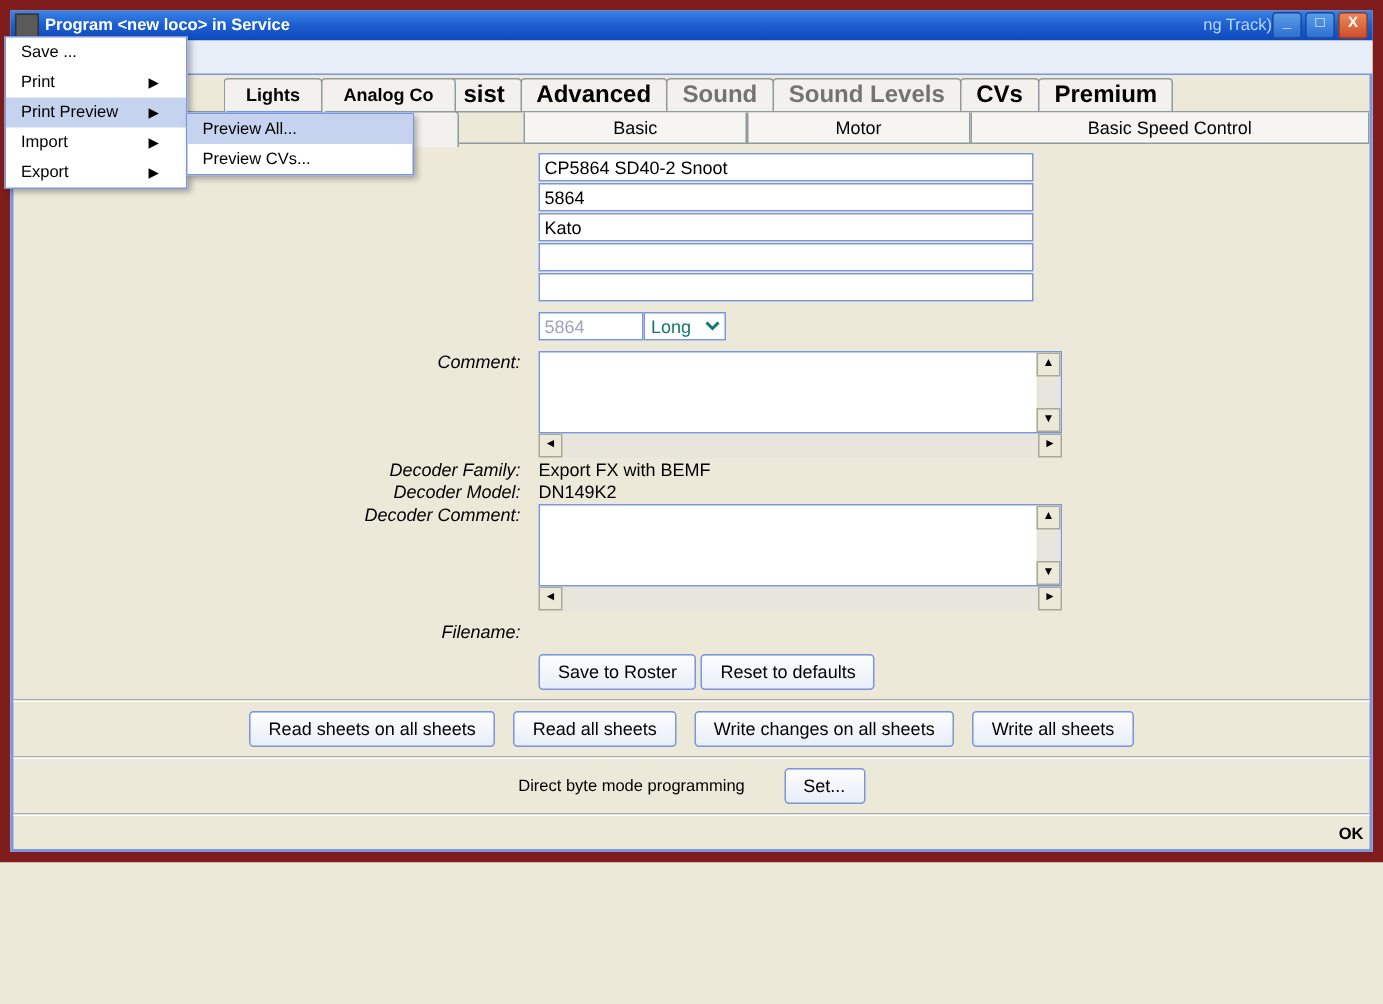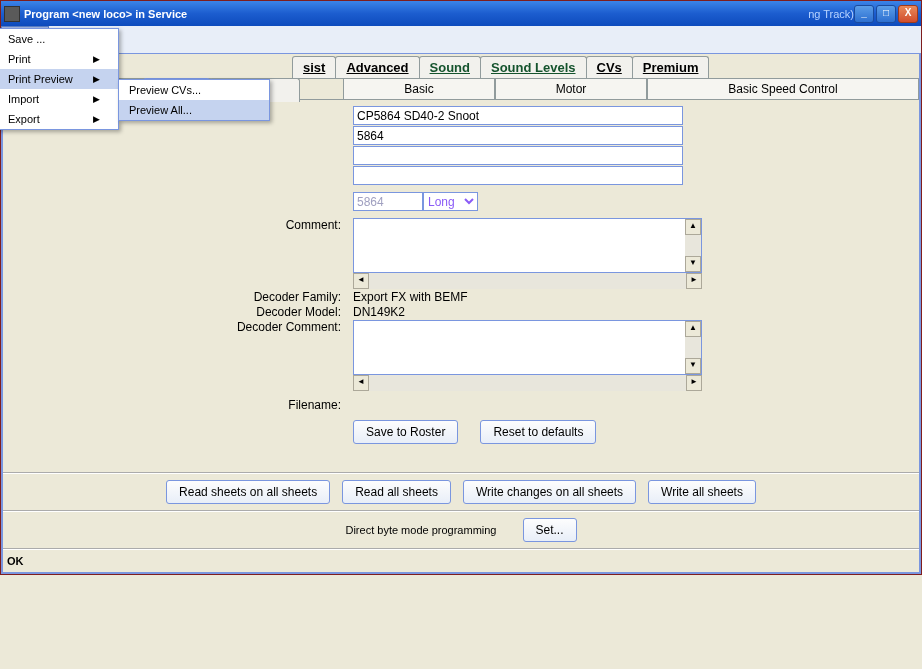--- a/index.html
+++ b/index.html
@@ -1,67 +1,67 @@
 <!DOCTYPE html>
 <html><head>
 <meta charset="utf-8">
 <style>
 * { box-sizing: border-box; font-family: Tahoma, sans-serif; font-size: 11px; }
 body { margin: 0; padding: 0; background: #ece9d8; }
 
-.window { width: 922px; height: 575px; display: flex; flex-direction: column; border: 1px solid #7f1d1d; }
+.window { width: 922px; height: 575px; display: flex; flex-direction: column; border: 7px solid #7f1d1d; }
 .titlebar { background: linear-gradient(to bottom, #3b84e8 0%, #1c5dcf 50%, #0d4bbd 100%); height: 25px; display: flex; align-items: center; padding: 0 3px; color: #fff; font-weight: bold; font-size: 13px; }
 .titlebar .icon { width: 16px; height: 16px; background: #5a5a5a; margin-right: 4px; display: inline-block; border: 1px solid #333; }
 .titlebar .title { flex: 1; }
 .titlebar .secondary-title { color: #b8d4ff; font-weight: normal; margin-left: 180px; }
 .titlebar .btns { display: flex; gap: 2px; }
 .titlebar .wbtn { width: 20px; height: 18px; background: linear-gradient(to bottom, #5a9de8, #2d6fd0); border: 1px solid #1a4b9e; border-radius: 3px; color: #fff; text-align: center; line-height: 14px; font-size: 10px; cursor: pointer; }
 .titlebar .wbtn.close { background: linear-gradient(to bottom, #e88a5a, #d04d2d); border-color: #a03a1a; }
 
 .menubar { background: #e8eef8; border-bottom: 1px solid #7a96df; height: 28px; display: flex; align-items: stretch; }
 .menubar .item { padding: 0 12px; display: flex; align-items: center; font-size: 13px; cursor: pointer; }
 .menubar .item.active { background: #9fb6e4; border: 1px solid #5a7dc5; font-weight: bold; }
 .menubar .item.reset { font-weight: bold; font-size: 15px; }
 
 .content-area { flex: 1; background: #ece9d8; display: flex; flex-direction: column; position: relative; border: 2px solid #7a96df; border-top: none; }
 
 .tabs-row1 { display: flex; height: 22px; margin-top: 2px; padding-left: 4px; }
-.tabs-row1 .tab { border: 1px solid #919b9c; border-bottom: none; border-radius: 3px 3px 0 0; padding: 2px 10px; margin-right: -1px; background: #f2f1ed; cursor: pointer; font-weight: bold; font-size: 13px; display: flex; align-items: center; text-decoration: underline; }
-.tabs-row1 .tab.dimmed { color: #14532d; font-weight: bold; }
+.tabs-row1 .tab { border: 1px solid #919b9c; border-bottom: none; border-radius: 3px 3px 0 0; padding: 2px 10px; margin-right: -1px; background: #f2f1ed; cursor: pointer; font-weight: bold; font-size: 16px; display: flex; align-items: center; }
+.tabs-row1 .tab.dimmed { color: #737373; font-weight: bold; }
 .tabs-row1 .spacer { width: 285px; }
 
 .tabs-row2 { display: flex; height: 22px; border-top: 1px solid #919b9c; }
 .tabs-row2 .tab { flex: 1; border: 1px solid #919b9c; border-top: none; text-align: center; padding: 3px 0; background: #f6f5f1; cursor: pointer; font-size: 12px; }
 .tabs-row2 .spacer2 { width: 340px; border-bottom: 1px solid #919b9c; }
 
 .main-panel { flex: 1; padding: 6px 10px; position: relative; }
 
 .form-row { display: flex; align-items: center; margin-bottom: 1px; }
-.form-row .label { width: 340px; text-align: right; padding-right: 12px; font-size: 12px; }
+.form-row .label { width: 340px; text-align: right; padding-right: 12px; font-size: 12px; font-style: italic; }
 .form-row input.tfield { width: 330px; height: 19px; border: 1px solid #7a96df; padding: 0 3px; font-size: 12px; background: #fff; }
 .form-row input.tfield.small { width: 70px; color: #a0a0c0; }
-.form-row select.addr { width: 55px; height: 19px; border: 1px solid #7a96df; color: #8b5cf6; font-size: 12px; background: #fff; margin-left: 0; }
+.form-row select.addr { width: 55px; height: 19px; border: 1px solid #7a96df; color: #0f766e; font-size: 12px; background: #fff; margin-left: 0; }
 
 .textarea-wrap { width: 349px; height: 55px; border: 1px solid #7a96df; background: #fff; position: relative; display: flex; }
 .textarea-wrap .inner { flex: 1; overflow: hidden; }
 .textarea-wrap .vsb { width: 16px; background: #e8e6dc; display: flex; flex-direction: column; justify-content: space-between; }
 .textarea-wrap .vsb .arr { height: 16px; background: #ece9d8; border: 1px solid #aca899; text-align: center; font-size: 8px; line-height: 12px; }
 .hsb { height: 16px; background: #e8e6dc; display: flex; width: 349px; }
 .hsb .arr { width: 16px; background: #ece9d8; border: 1px solid #aca899; text-align: center; font-size: 8px; line-height: 12px; }
 .hsb .track { flex: 1; }
 
 .value-text { font-size: 12px; padding-left: 0; }
 
 .btn { background: linear-gradient(to bottom, #fdfdfd, #e8eef8); border: 1px solid #7a96df; border-radius: 3px; padding: 4px 12px; font-size: 12px; cursor: pointer; }
 
-.button-row { display: flex; gap: 22px; margin-left: 340px; margin-top: 8px; }
+.button-row { display: flex; gap: 3px; margin-left: 340px; margin-top: 8px; }
 
 .bottom-bar { border-top: 2px groove #fff; padding: 6px; display: flex; justify-content: center; gap: 12px; flex-wrap: wrap; }
 .mode-bar { border-top: 2px groove #fff; padding: 6px; display: flex; justify-content: center; align-items: center; gap: 26px; font-size: 12px; }
-.ok-bar { border-top: 2px groove #fff; padding: 4px; text-align: left; font-weight: bold; font-size: 12px; }
+.ok-bar { border-top: 2px groove #fff; padding: 4px; text-align: right; font-weight: bold; font-size: 12px; }
 
 
 .dropdown { position: absolute; top: 0; left: 0; background: #fff; border: 1px solid #7a96df; box-shadow: 2px 2px 4px rgba(0,0,0,0.3); z-index: 100; }
 .dropdown .mi { padding: 4px 18px 4px 10px; font-size: 13px; display: flex; justify-content: space-between; align-items: center; cursor: pointer; min-width: 120px; }
 .dropdown .mi.highlight { background: #c5d3ef; }
 .dropdown .arrow { font-size: 9px; margin-left: 12px; }
 .submenu { position: absolute; left: 100%; top: 50px; background: #fff; border: 1px solid #7a96df; box-shadow: 2px 2px 4px rgba(0,0,0,0.3); }
 .submenu .mi { min-width: 150px; }
 
 
@@ -106,32 +106,40 @@
 
     <div class="tabs-row2">
       <div class="spacer2"></div>
       <div class="tab">Basic</div>
       <div class="tab">Motor</div>
       <div class="tab" style="flex:1.8">Basic Speed Control</div>
     </div>
 
     <div class="main-panel">
 
+      <div class="hidden-tabs" style="top:-44px; left:140px;">
+        <div class="htab">Lights</div>
+        <div class="htab">Analog Co</div>
+      </div>
       <div class="hidden-tabs" style="top:-22px; left:140px;">
         <div class="htab sel" style="padding-right:40px">ry</div>
         <div class="htab fn">Fu</div>
       </div>
 
       <div class="form-row">
           <div class="label"></div>
           <input class="tfield" value="CP5864 SD40-2 Snoot" style="">
         </div>
       <div class="form-row">
           <div class="label"></div>
           <input class="tfield" value="5864" style="">
+        </div>
+      <div class="form-row">
+          <div class="label"></div>
+          <input class="tfield" value="Kato" style="">
         </div>
       <div class="form-row">
           <div class="label"></div>
           <input class="tfield" value="" style="">
         </div>
       <div class="form-row">
           <div class="label"></div>
           <input class="tfield" value="" style="">
         </div>
       <div style="height:6px"></div>
@@ -212,25 +220,25 @@
             </div>
           <div class="mi">
               <span>Import</span>
               <span class="arrow">▶</span>
             </div>
           <div class="mi">
               <span>Export</span>
               <span class="arrow">▶</span>
             </div>
           <div class="submenu">
+            <div class="mi highlight">
+                <span>Preview All...</span>
+              </div>
             <div class="mi">
                 <span>Preview CVs...</span>
-              </div>
-            <div class="mi highlight">
-                <span>Preview All...</span>
               </div>
           </div>
         </div>
       </div>
 
     </div>
 
     <div class="bottom-bar">
       <button class="btn">Read sheets on all sheets</button>
       <button class="btn">Read all sheets</button>

